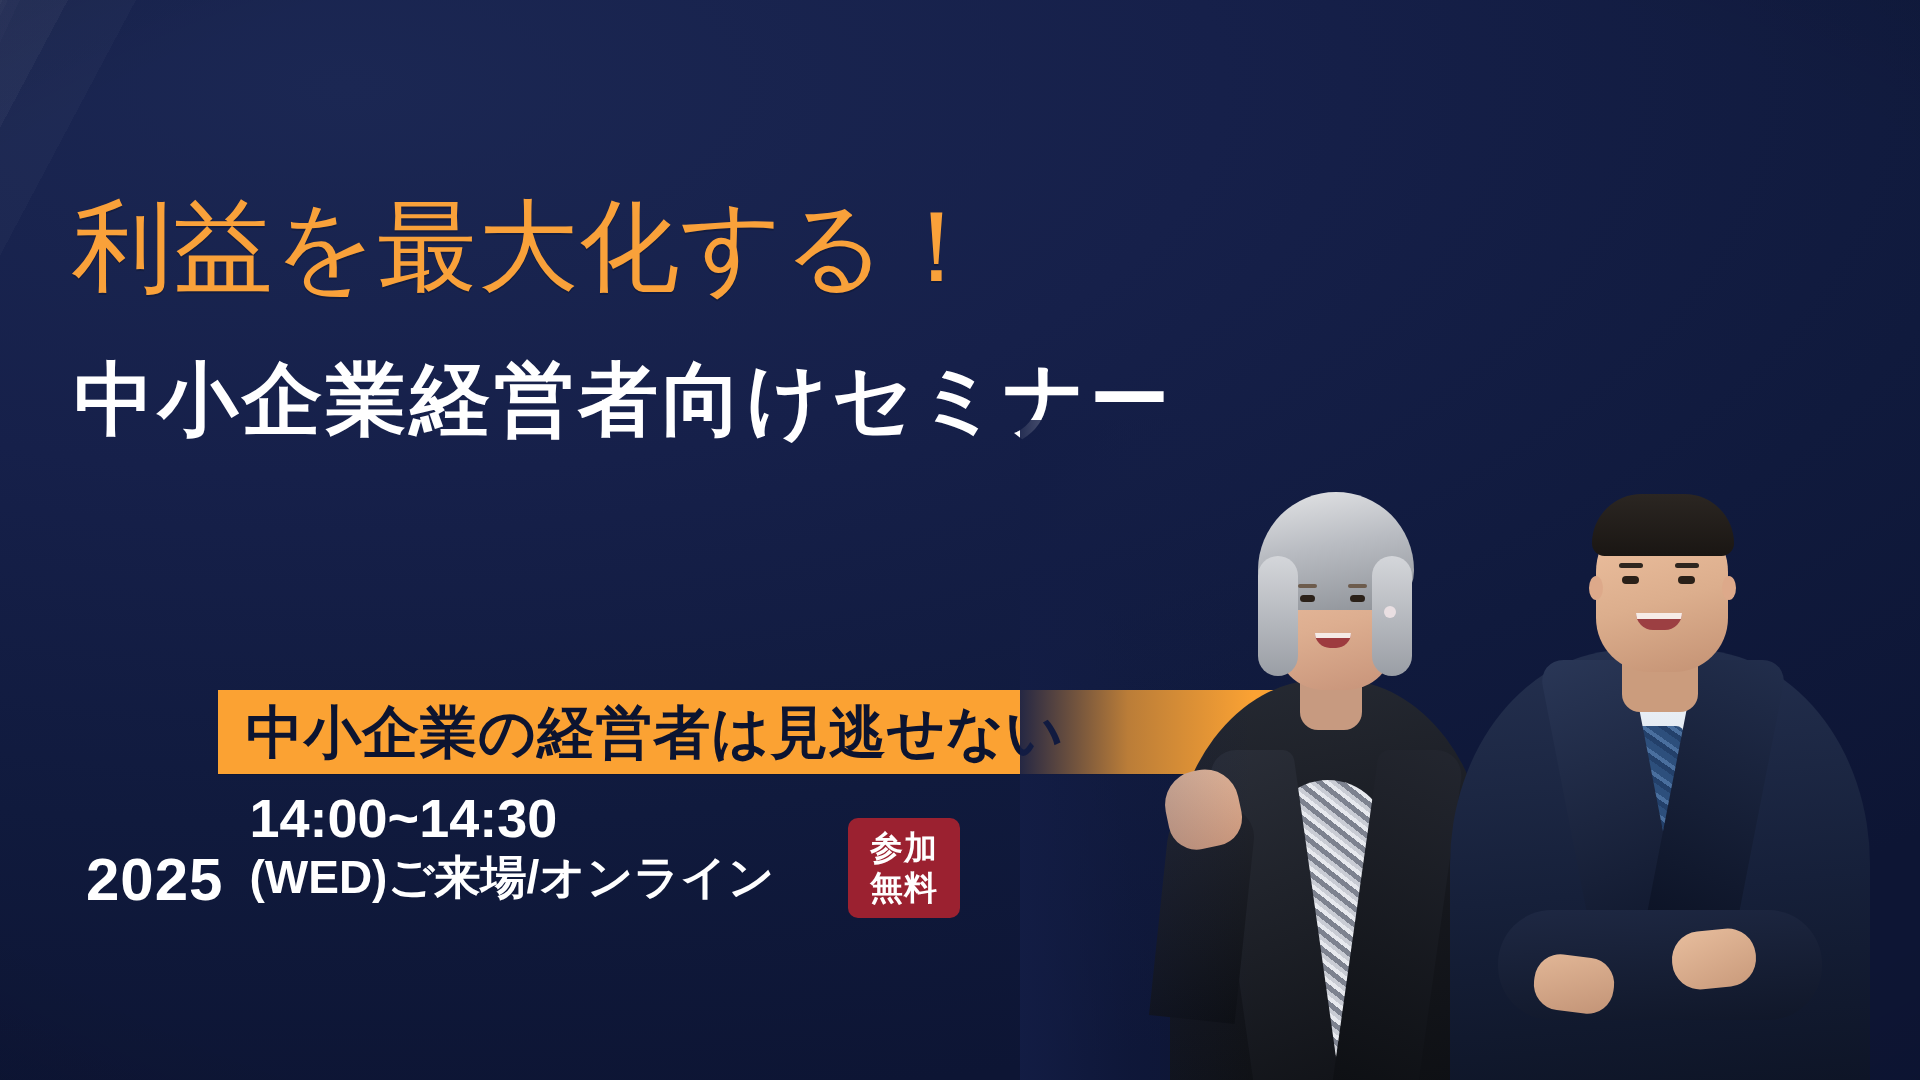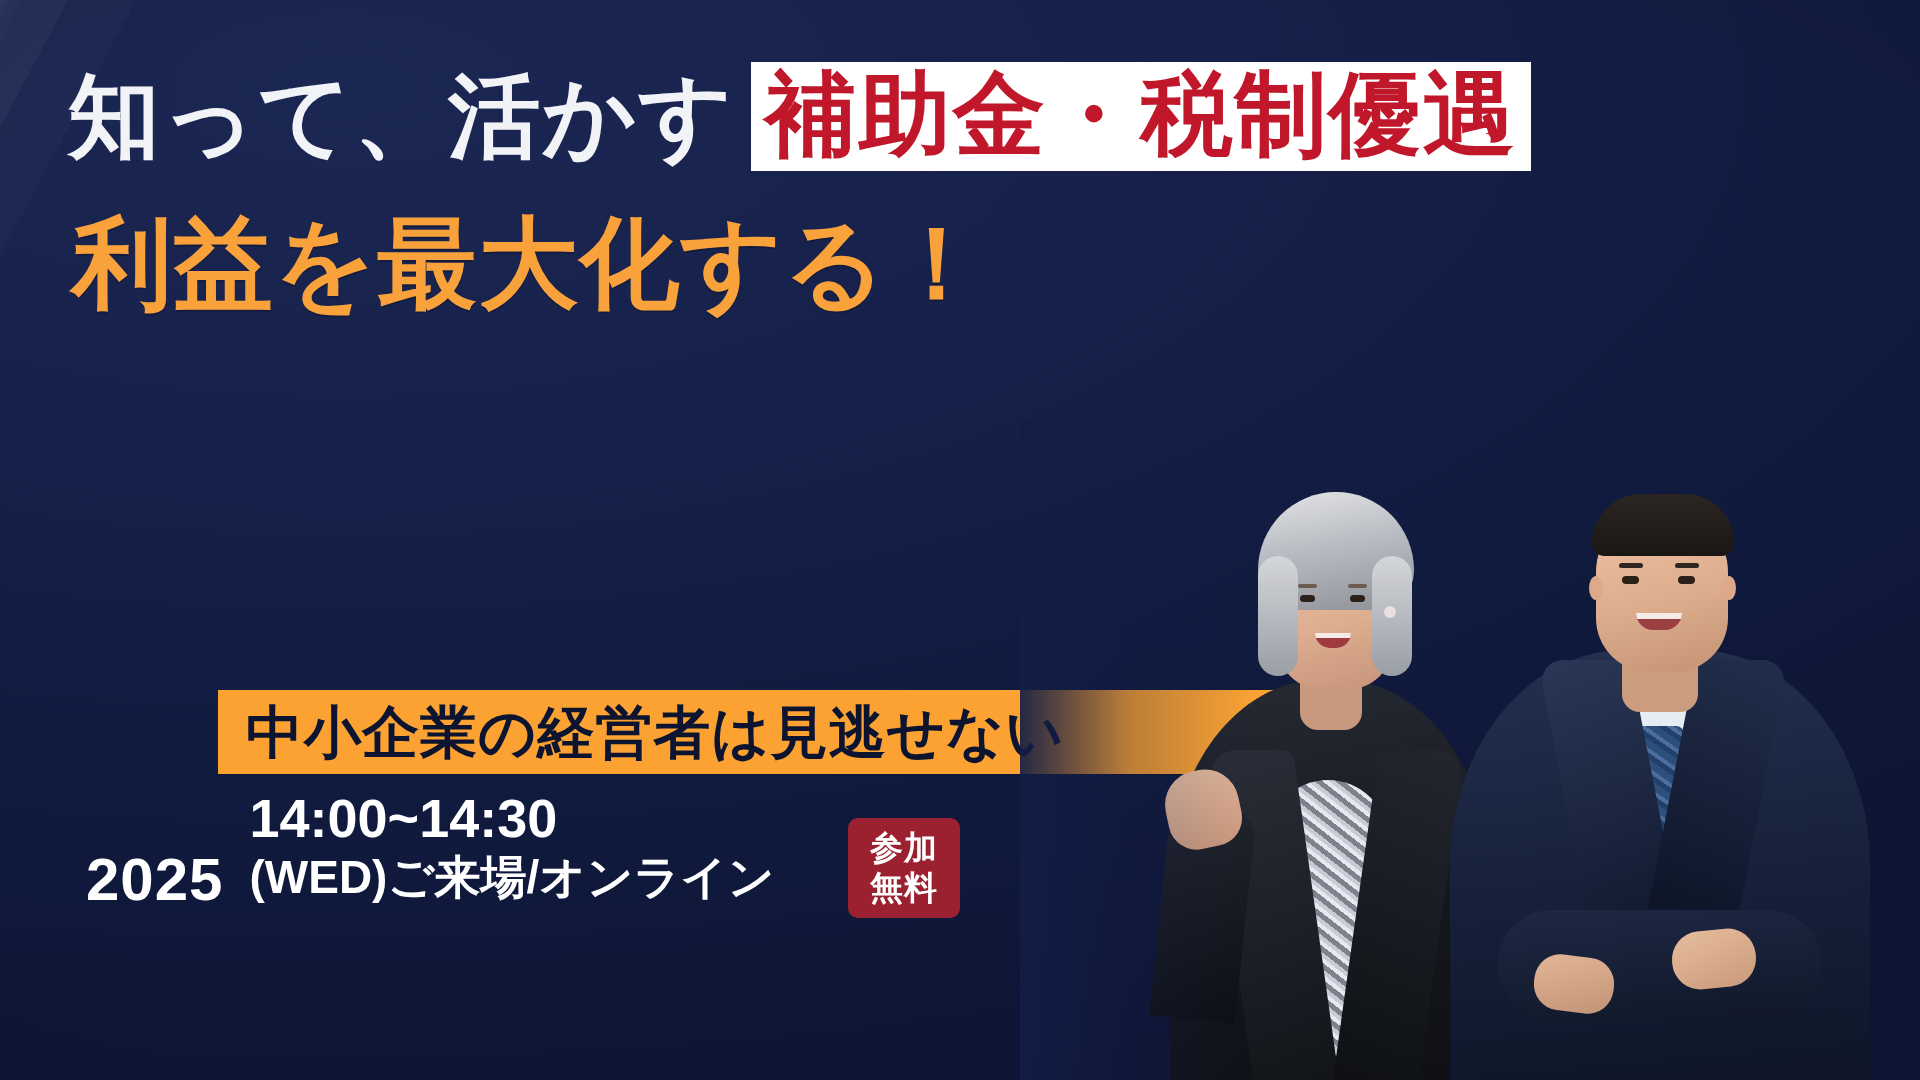--- a/index.html
+++ b/index.html
@@ -41,24 +41,23 @@
   .line1 .white{color:#f2f3f7;}
   .hl-box{
     background:#ffffff;color:#c0182a;
     padding:10px 14px 14px 14px;margin-left:16px;
     display:inline-block;line-height:.92;
   }
 
   
   .line2{
     left:72px;top:196px;color:#f9a13a;
-    font-weight:bold;font-size:100px;line-height:1.0;letter-spacing:1px;
+    font-weight:normal;font-size:100px;line-height:1.0;letter-spacing:1px;
     white-space:nowrap;
     text-shadow:0 2px 0 rgba(0,0,0,.18);
-    margin-top:17px;
   }
 
   
   .line3{
     left:74px;top:360px;color:#ffffff;
     font-weight:bold;font-size:80px;line-height:1.0;letter-spacing:4px;
     white-space:nowrap;
   }
 
   
@@ -252,27 +251,24 @@
     content:"";position:absolute;inset:0;
     background:linear-gradient(90deg, rgba(19,29,69,.92) 0%, rgba(19,29,69,.28) 12%, rgba(19,29,69,0) 26%);
     pointer-events:none;
   }
 </style>
 </head>
 <body>
 
 <div id="banner">
 
-  <div class="layer line1">
-    <span class="white">知って、活かす</span>
-    <span class="hl-box">補助金・税制優遇</span>
-  </div>
 
   <div class="layer line2">利益を最大化する！</div>
 
+  <div class="layer line3">中小企業経営者向けセミナー</div>
 
   <div class="layer ribbon">
     <span class="ribbon-text">中小企業の経営者は見逃せない</span>
   </div>
 
   <div class="layer dateblock">
     <div class="date-row">
       <div class="year">2025</div>
       <div class="timecol">
         <div class="time">14:00~14:30</div>

